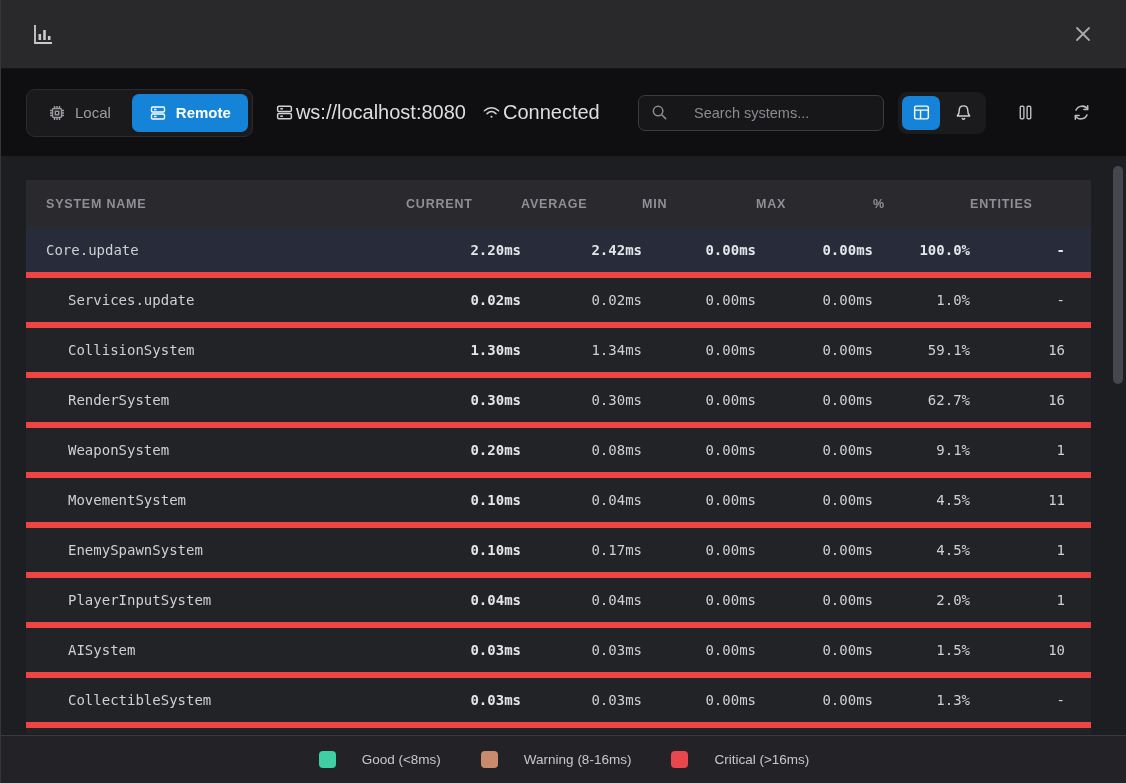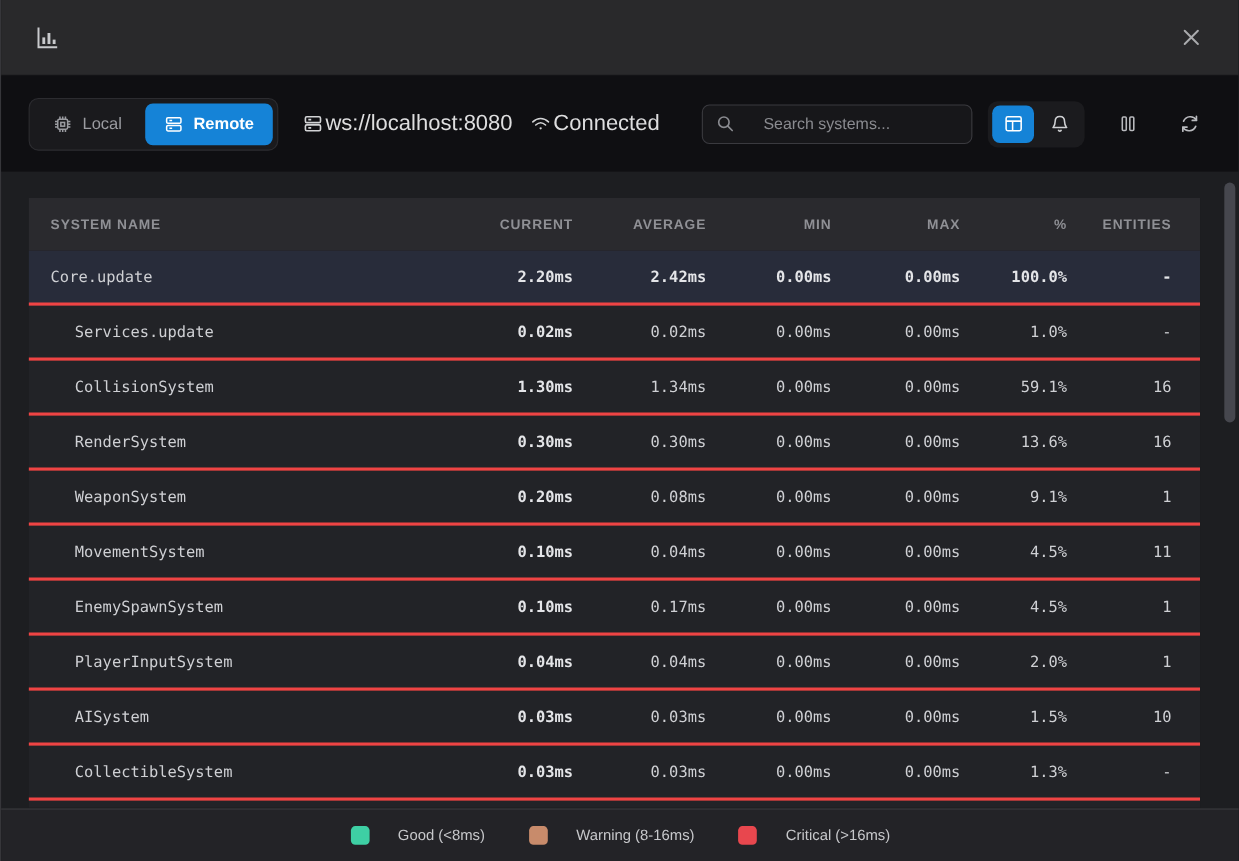--- a/index.html
+++ b/index.html
@@ -82,25 +82,25 @@
     height:554px; overflow:hidden;
     font-family:"DejaVu Sans Mono","Liberation Mono",monospace;
   }
   .t-grid { display:grid; grid-template-columns:380px 115px 121px 114px 117px 97px 95px; }
   .t-head {
     height:48px; background:#2a2a2e; align-items:center;
     font-family:"Liberation Sans",sans-serif;
     font-size:12.5px; font-weight:bold; letter-spacing:.8px;
     color:#8f9095;
   }
-  .t-head .hc { text-align:right; }
+  .t-head .hc { text-align:left; }
   .t-head .hc.first { text-align:left; padding-left:20px; }
   .t-row {
     height:50px; align-items:center; background:#222327;
-    border-bottom:3px solid #ef4444;
+    border-bottom:6px solid #ef4444;
     font-size:14px; color:#cfd0d4; cursor:pointer;
   }
   .t-row.selected { background:#282c3a; }
   .cell-name { padding-left:20px; white-space:nowrap; }
   .cell-name.indent { padding-left:42px; }
   .num { text-align:right; }
   .num.bold { font-weight:bold; color:#e4e5e8; }
   .filler { height:10px; background:#222327; }
   
   .scrollbar-track { position:absolute; right:3px; top:8px; width:12px; height:580px; }
@@ -267,21 +267,21 @@
           <div class="num">0.00ms</div>
           <div class="num">59.1%</div>
           <div class="num">16</div>
         </div>
         <div class="t-grid t-row">
           <div class="cell-name indent">RenderSystem</div>
           <div class="num bold">0.30ms</div>
           <div class="num">0.30ms</div>
           <div class="num">0.00ms</div>
           <div class="num">0.00ms</div>
-          <div class="num">13.6%</div>
+          <div class="num">62.7%</div>
           <div class="num">16</div>
         </div>
         <div class="t-grid t-row">
           <div class="cell-name indent">WeaponSystem</div>
           <div class="num bold">0.20ms</div>
           <div class="num">0.08ms</div>
           <div class="num">0.00ms</div>
           <div class="num">0.00ms</div>
           <div class="num">9.1%</div>
           <div class="num">1</div>

